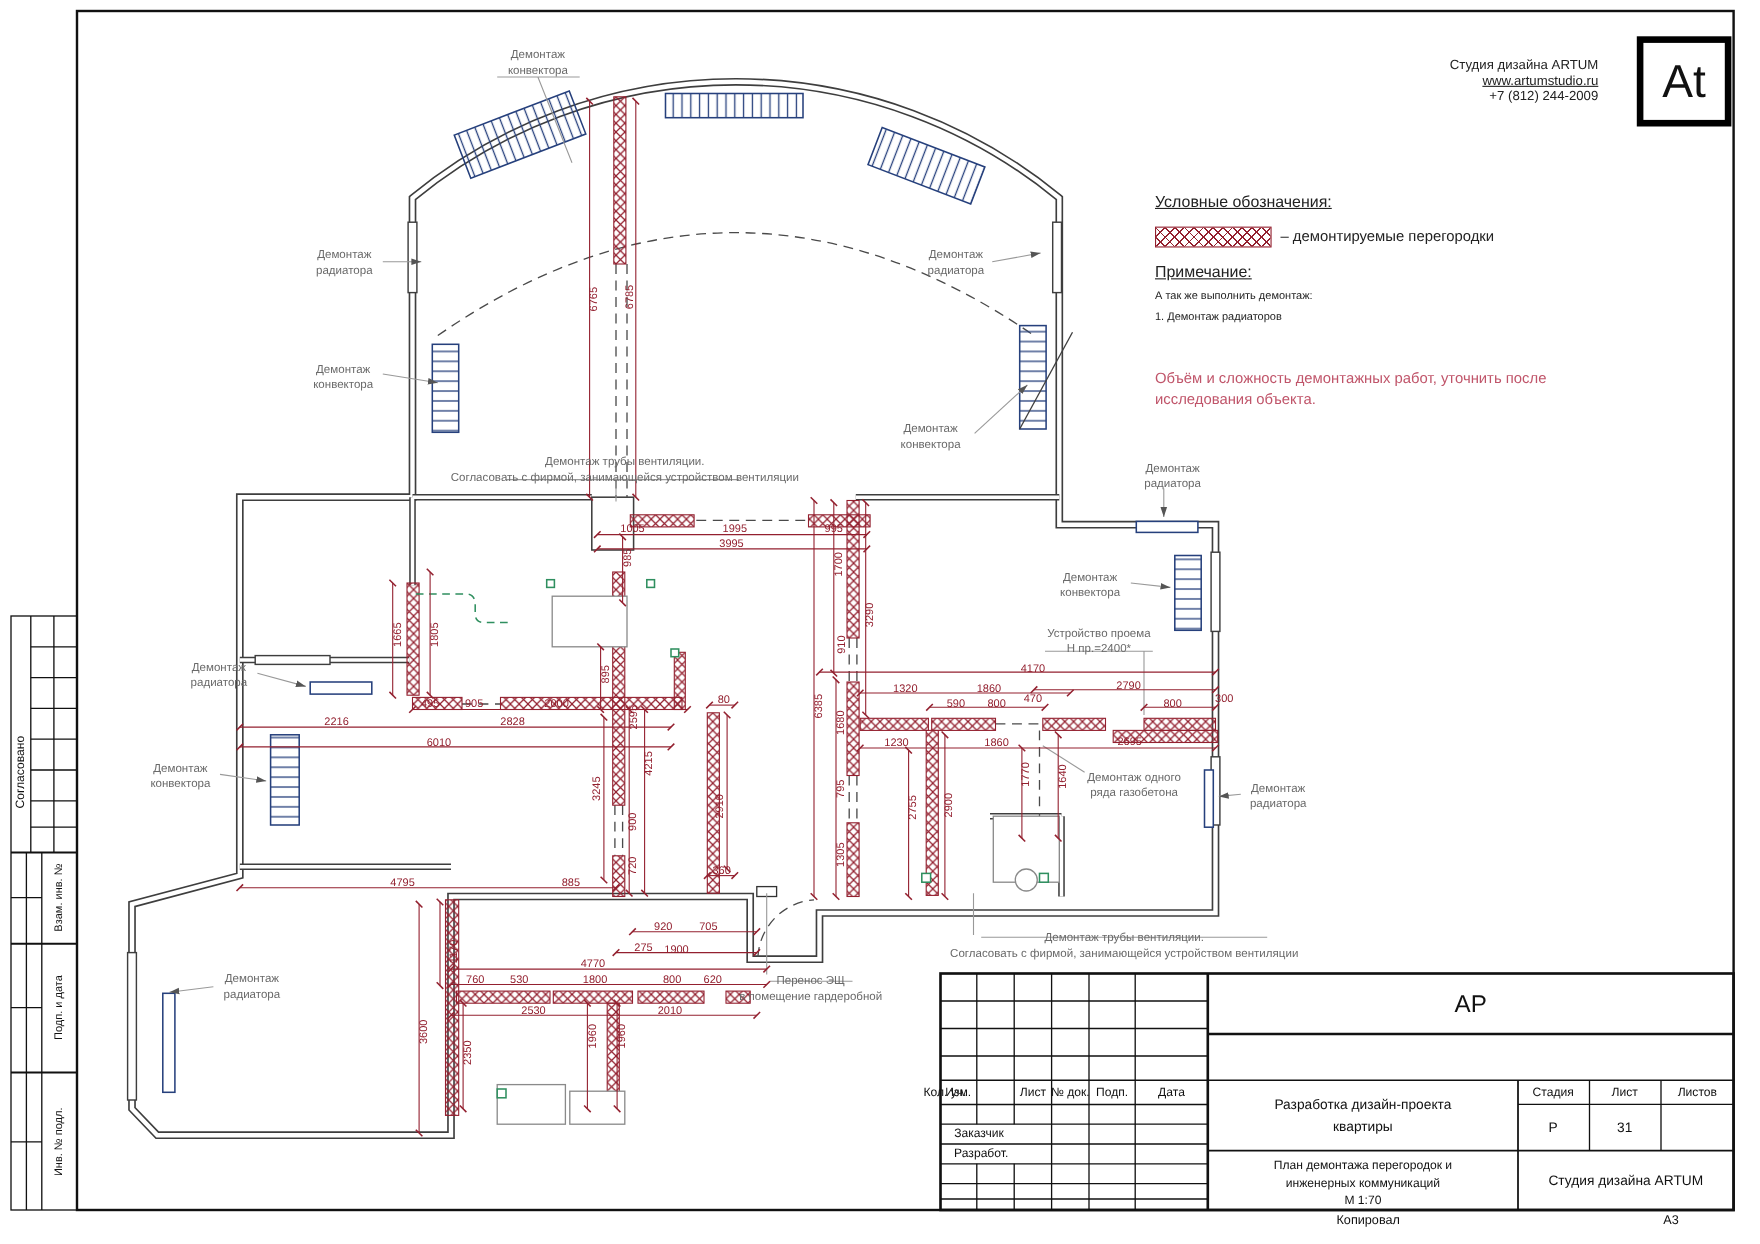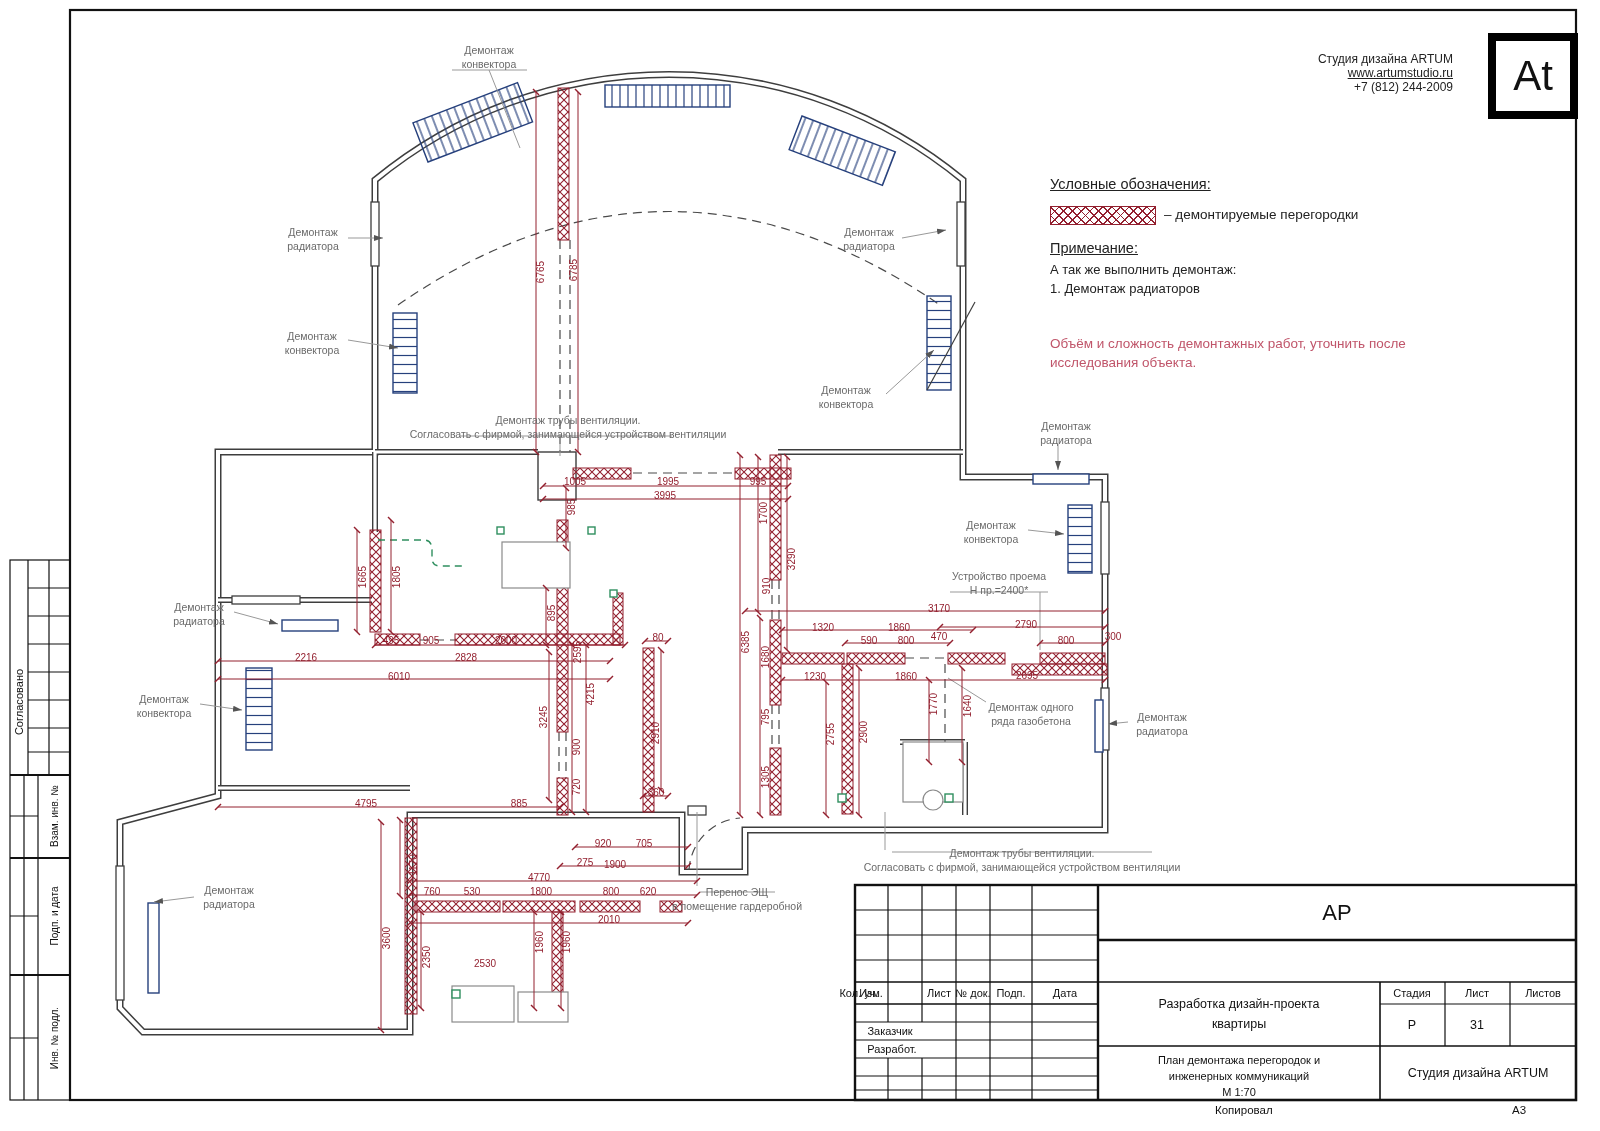--- a/index.html
+++ b/index.html
@@ -7,30 +7,30 @@
   svg{position:absolute;left:0;top:0;}
   .abs{position:absolute;}
   
   .callout{position:absolute;transform:translate(-50%,-50%);white-space:pre;text-align:center;
            line-height:1.35;font-size:10.5px;color:#6a6a6a;}
   .dim{position:absolute;transform:translate(-50%,-50%);font-size:10px;color:#93202f;white-space:nowrap;}
   .dim.v{transform:translate(-50%,-50%) rotate(-90deg);}
   
   .leg-title{font-size:14.5px;color:#222;text-decoration:underline;}
   .leg-item{font-size:13.5px;color:#222;}
-  .note-line{font-size:13px;color:#222;line-height:19px;}
+  .note-line{font-size:10px;color:#222;line-height:19px;}
   .warn{font-size:13.5px;color:#c0556a;line-height:19px;}
   .hatch-sample{background:
       repeating-linear-gradient(45deg,rgba(0,0,0,0) 0 5px,#93202f 5px 6.2px),
       repeating-linear-gradient(-45deg,rgba(0,0,0,0) 0 5px,#93202f 5px 6.2px);
       border:1.3px solid #93202f;}
   
   .co{font-size:12px;color:#222;text-align:right;line-height:14px;}
   .co .site{text-decoration:underline;}
-  .logo-box{border:8px solid #000000;display:flex;align-items:center;justify-content:center;
+  .logo-box{border:6px solid #000000;display:flex;align-items:center;justify-content:center;
             font-size:42px;color:#111;}
   
   .tb{color:#111;position:absolute;transform:translate(-50%,-50%);white-space:nowrap;}
   .tb.small{font-size:11px;}
   .tb.med{font-size:12.5px;}
   .tb.big{font-size:22px;}
   .vlab{position:absolute;transform:translate(-50%,-50%) rotate(-90deg);font-size:11px;
         color:#111;white-space:nowrap;}
   .foot{font-size:11.5px;color:#111;}
 </style>
@@ -327,31 +327,31 @@
       <span class="dim" style="left: 644px; top: 843px;">705</span>
       <span class="dim" style="left: 585px; top: 862px;">275</span>
       <span class="dim" style="left: 615px; top: 864px;">1900</span>
       <span class="dim" style="left: 539px; top: 877px;">4770</span>
       <span class="dim v" style="left: 413px; top: 865px;">1170</span>
       <span class="dim" style="left: 432px; top: 891px;">760</span>
       <span class="dim" style="left: 472px; top: 891px;">530</span>
       <span class="dim" style="left: 541px; top: 891px;">1800</span>
       <span class="dim" style="left: 611px; top: 891px;">800</span>
       <span class="dim" style="left: 648px; top: 891px;">620</span>
-      <span class="dim" style="left: 485px; top: 919px; margin-top: 44px;">2530</span>
+      <span class="dim" style="left: 485px; top: 919px;">2530</span>
       <span class="dim" style="left: 609px; top: 919px;">2010</span>
       <span class="dim v" style="left: 386px; top: 938px;">3600</span>
       <span class="dim v" style="left: 426px; top: 957px;">2350</span>
       <span class="dim v" style="left: 539px; top: 942px;">1960</span>
       <span class="dim v" style="left: 566px; top: 942px;">1960</span>
       <span class="dim v" style="left: 745px; top: 642px;">6385</span>
       <span class="dim v" style="left: 765px; top: 657px;">1680</span>
       <span class="dim v" style="left: 765px; top: 717px;">795</span>
       <span class="dim v" style="left: 765px; top: 777px;">1305</span>
-      <span class="dim" style="left: 939px; top: 608px;">3170</span>
+      <span class="dim" style="left: 939px; top: 608px;">4170</span>
       <span class="dim" style="left: 823px; top: 627px;">1320</span>
       <span class="dim" style="left: 899px; top: 627px;">1860</span>
       <span class="dim" style="left: 1026px; top: 624px;">2790</span>
       <span class="dim" style="left: 869px; top: 640px;">590</span>
       <span class="dim" style="left: 906px; top: 640px;">800</span>
       <span class="dim" style="left: 939px; top: 636px;">470</span>
       <span class="dim" style="left: 1066px; top: 640px;">800</span>
       <span class="dim" style="left: 1113px; top: 636px;">300</span>
       <span class="dim" style="left: 815px; top: 676px;">1230</span>
       <span class="dim" style="left: 906px; top: 676px;">1860</span>

